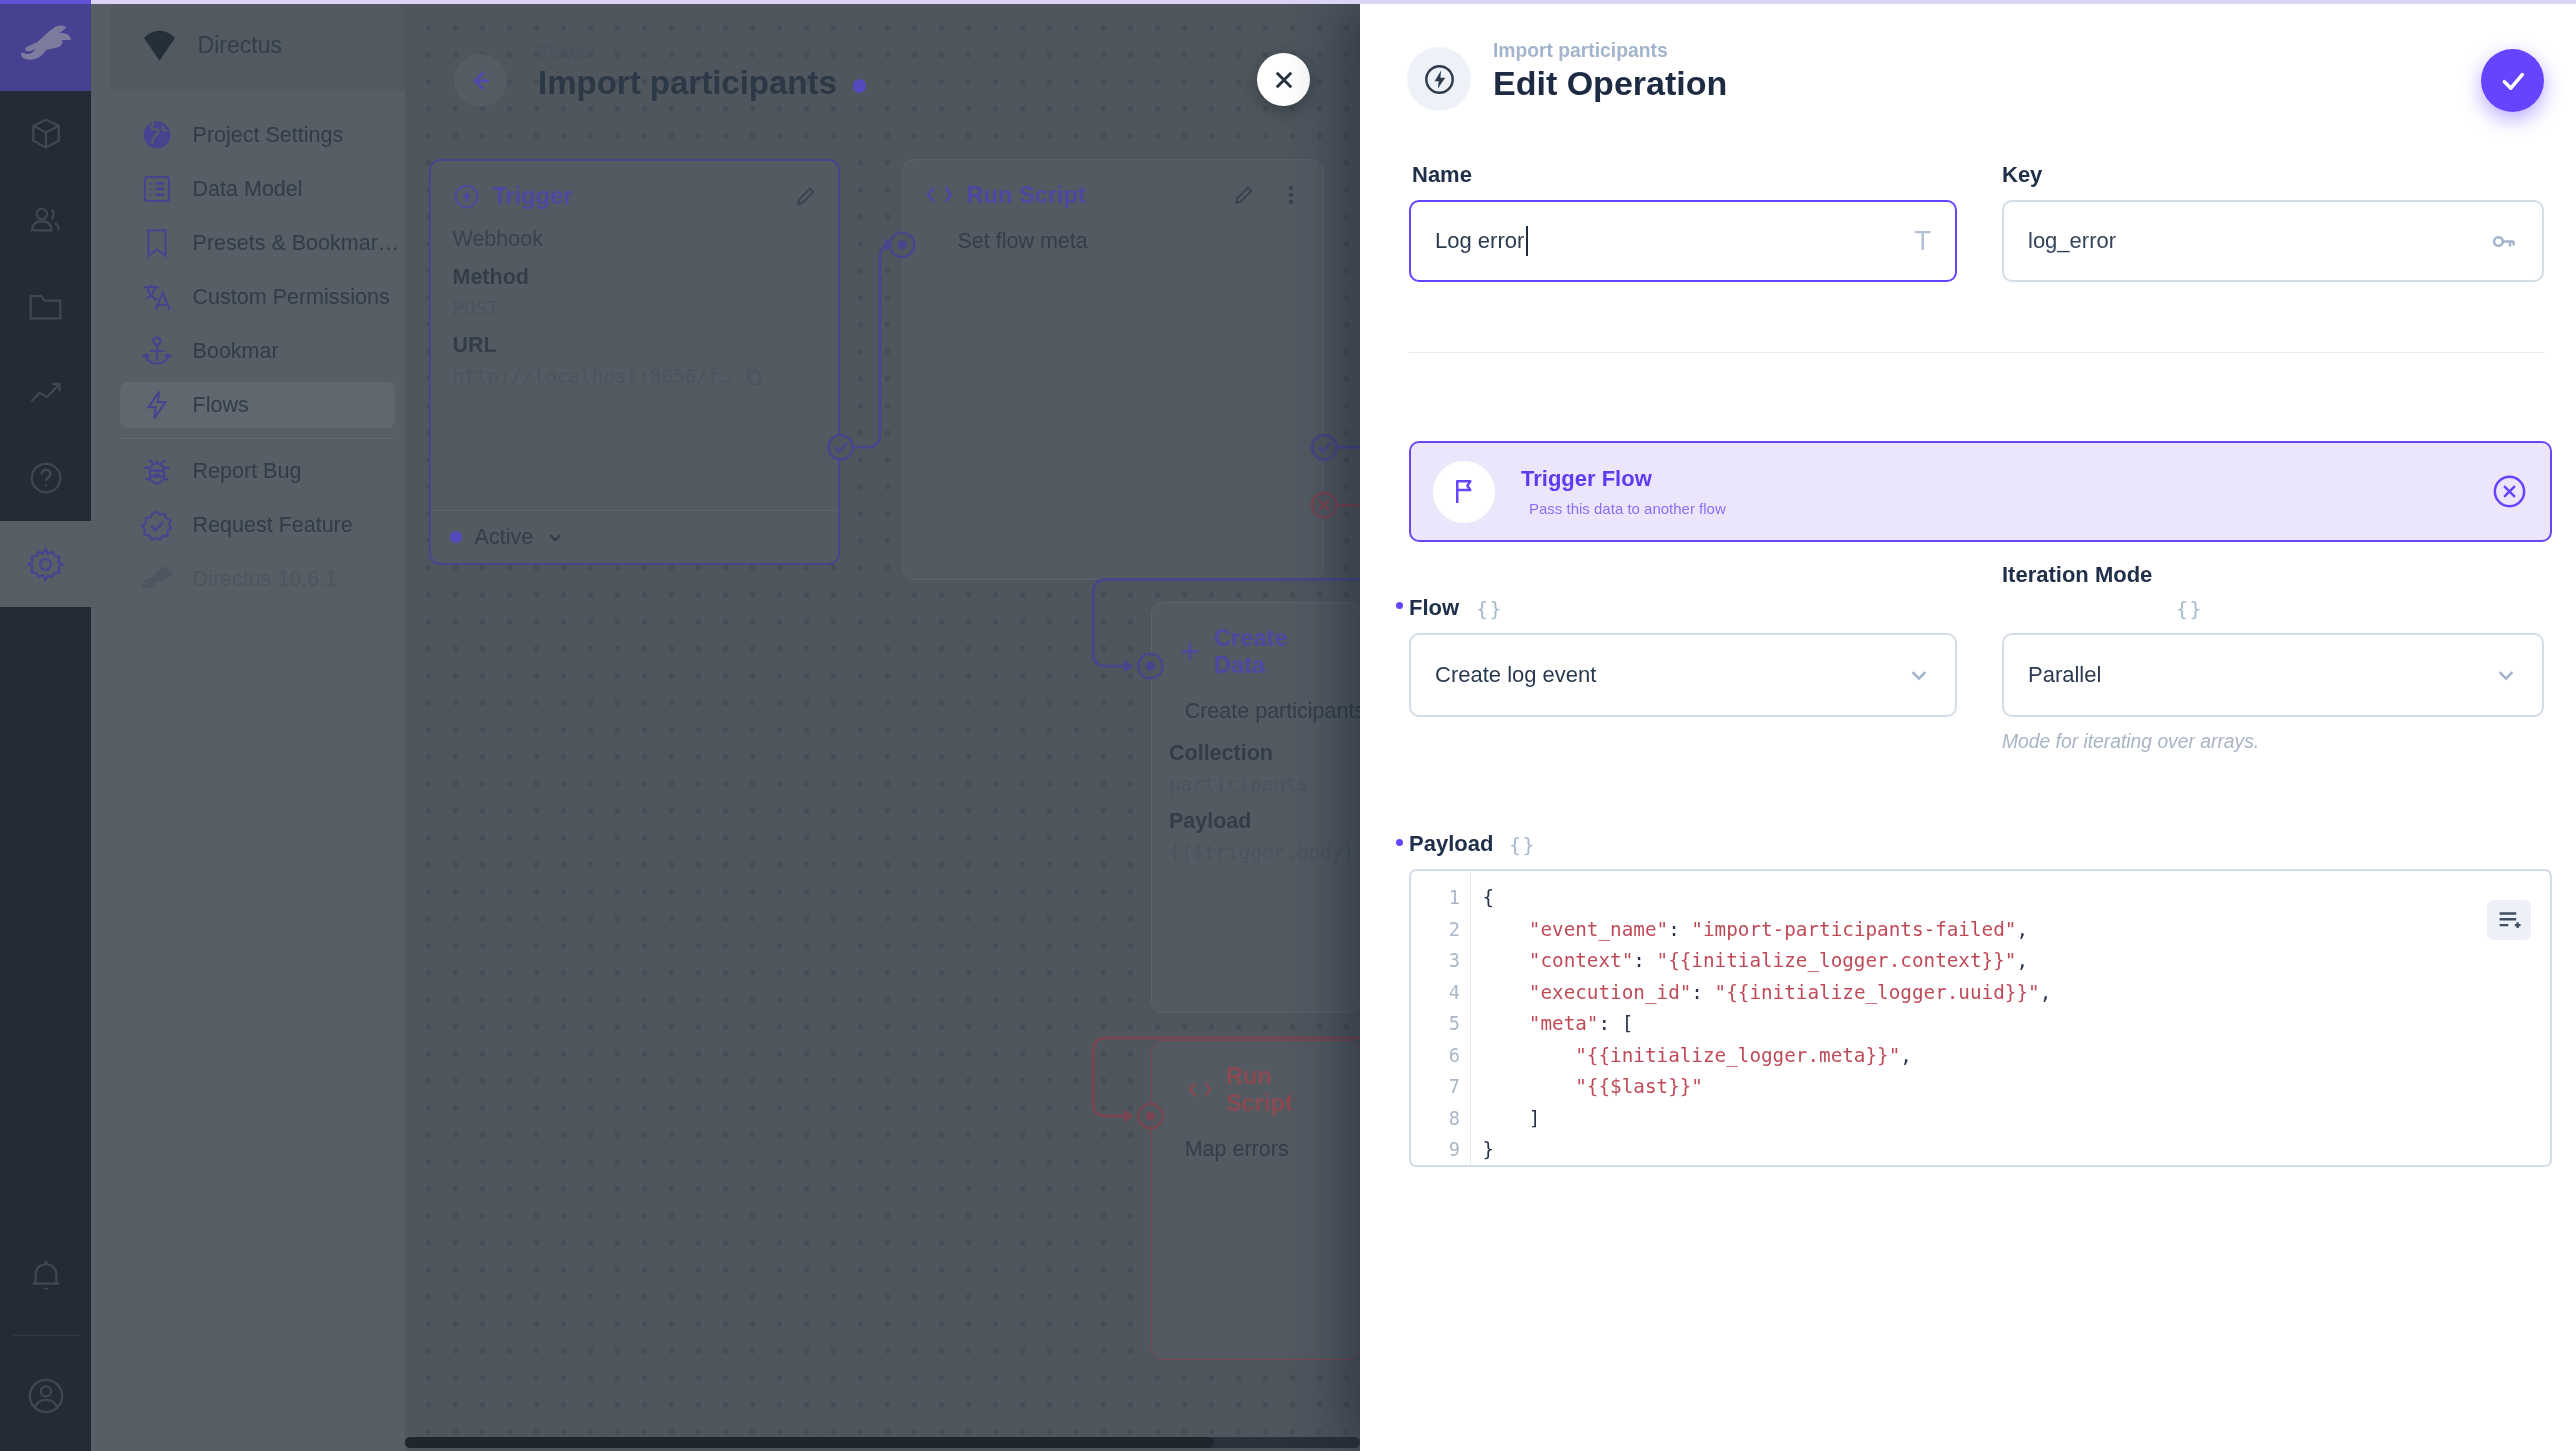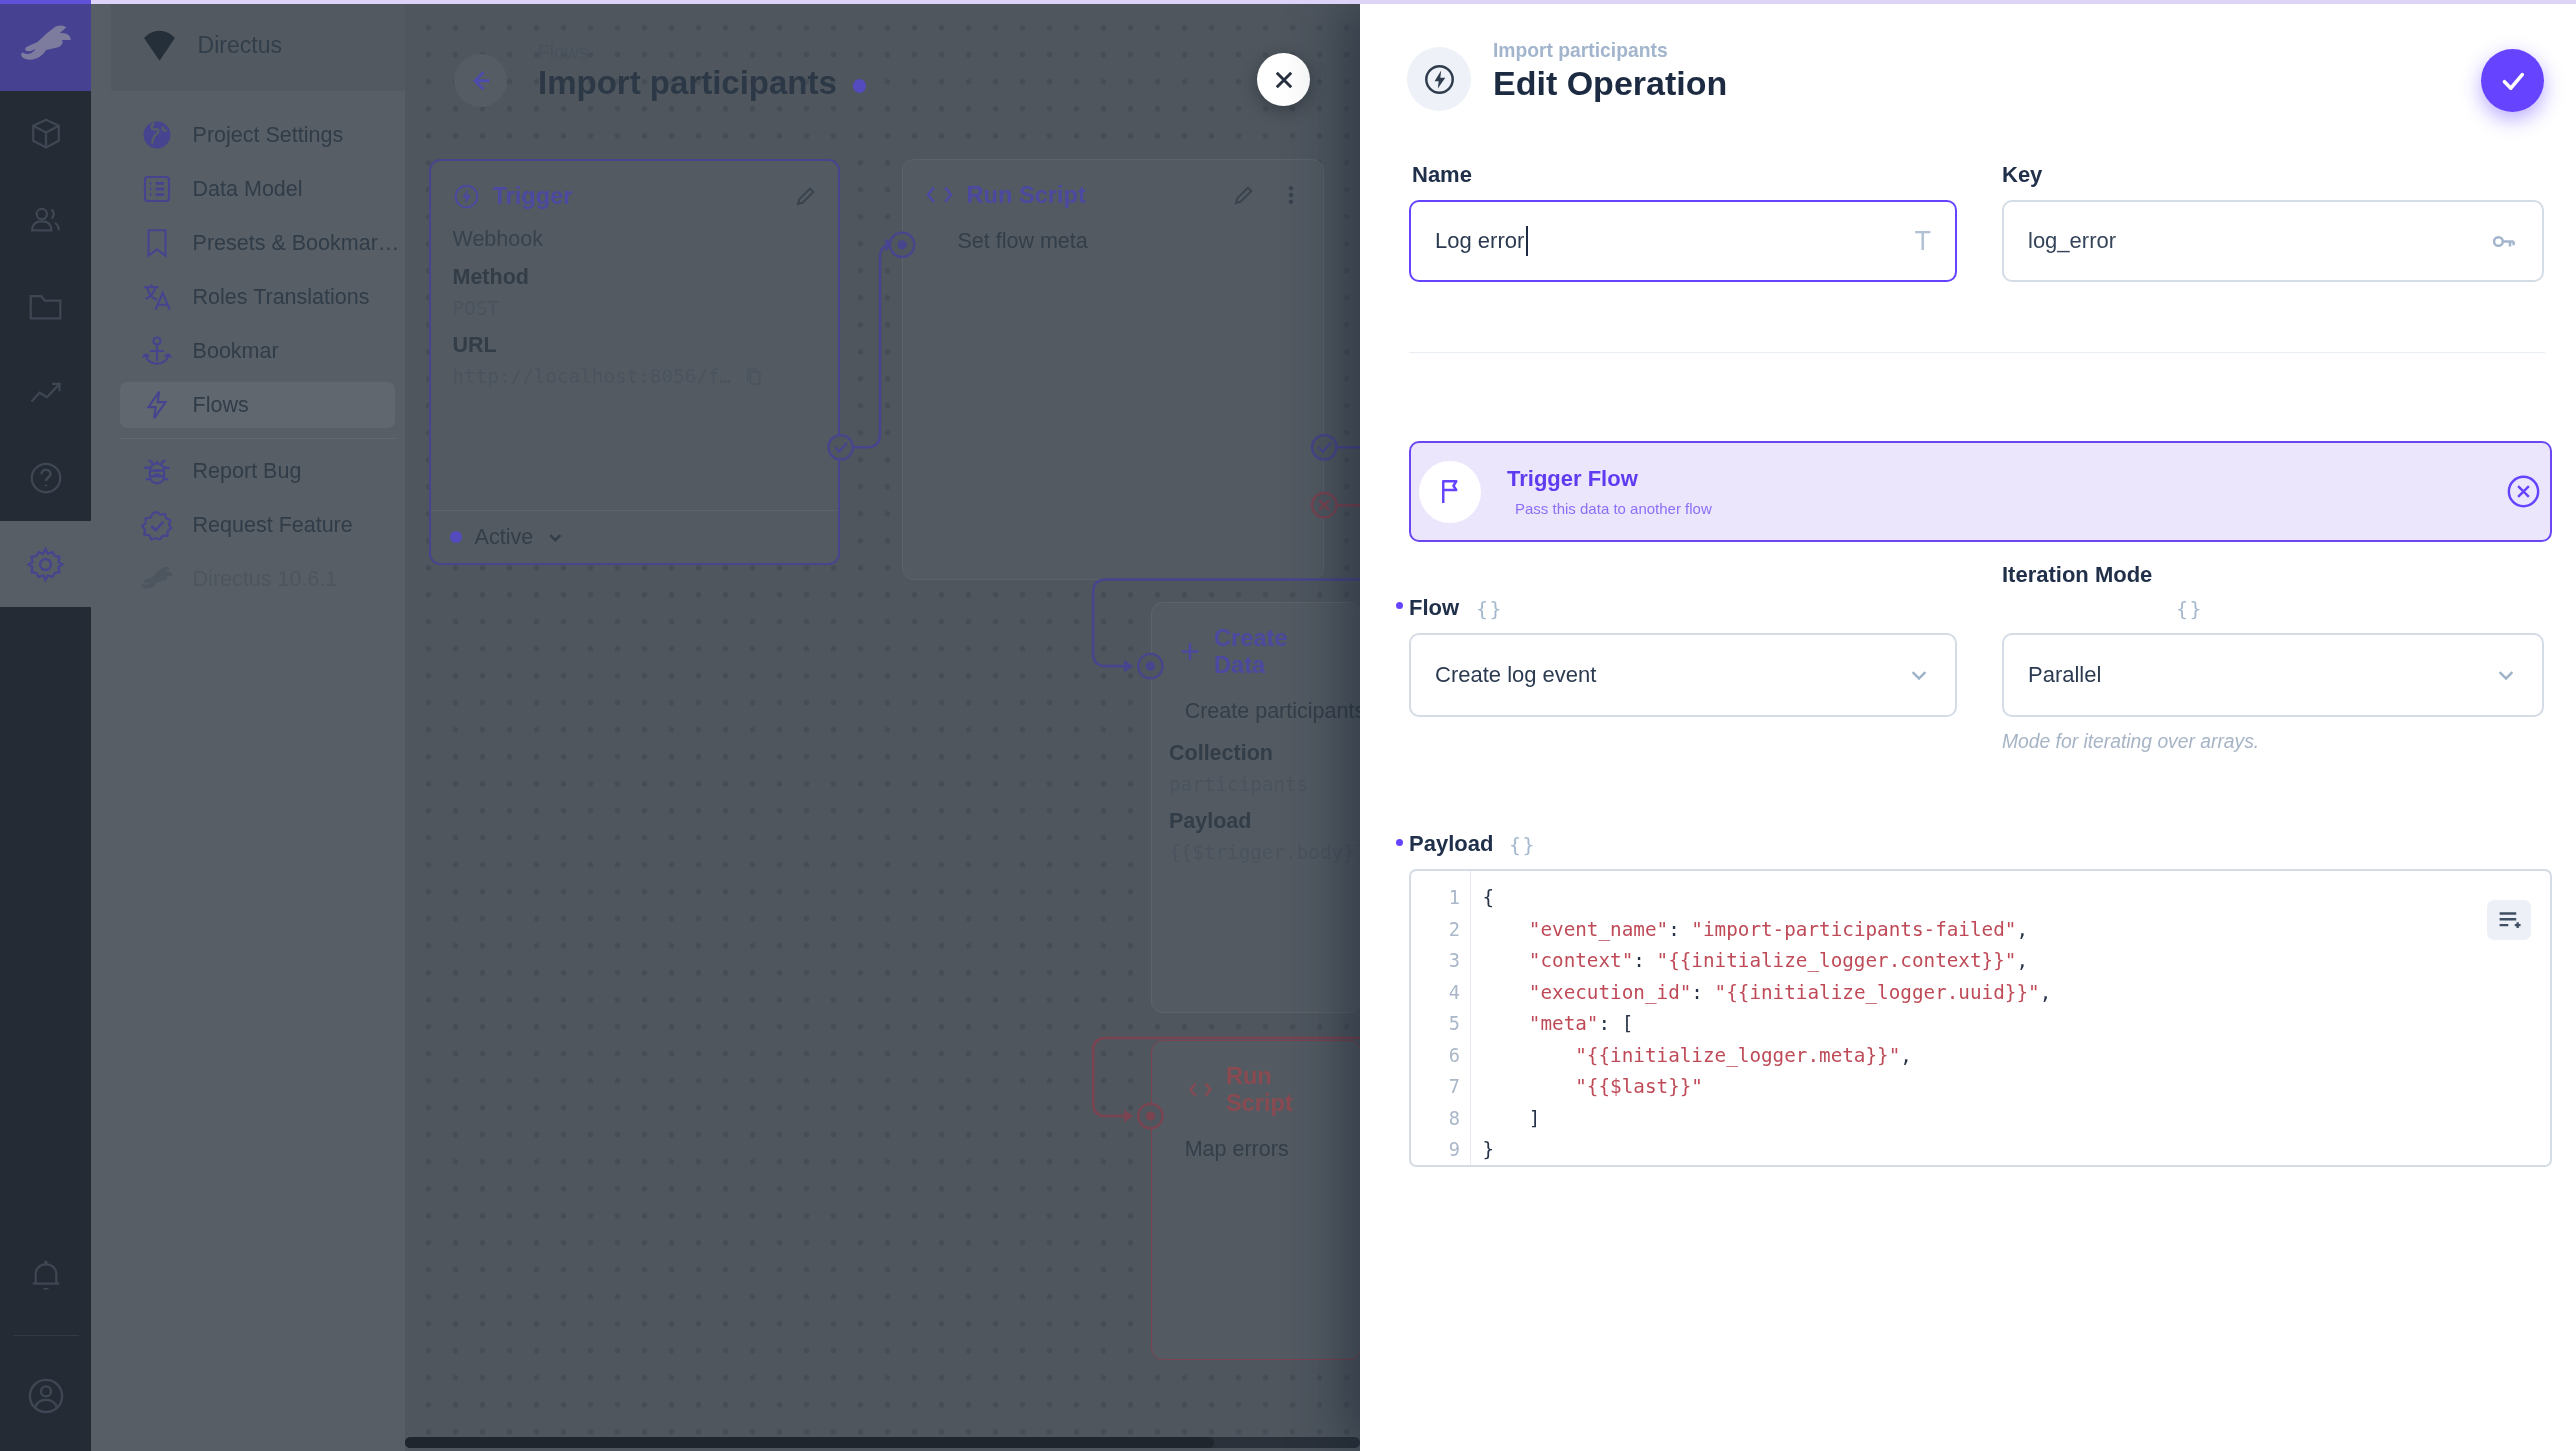--- a/index.html
+++ b/index.html
@@ -80,21 +80,21 @@
   .dw-fab { position:absolute; left:1121px; top:49px; width:63px; height:63px; border-radius:50%; background:#6644ff;
             display:flex; align-items:center; justify-content:center; box-shadow:0 7.2px 20px rgba(102,68,255,0.45); }
   .dw-label { position:absolute; font-size:22px; font-weight:700; color:#21304a; }
   .dw-input { position:absolute; height:82px; background:#fff; border:2.1px solid #d4dce6; border-radius:10px;
               display:flex; align-items:center; padding:0 24px; font-size:22px; color:#2b3a50; }
   .dw-input.focused { border-color:#6644ff; }
   .dw-input .grow { flex:1; }
   .caret { display:inline-block; width:2.1px; height:30px; background:#1e2b42; margin-left:1.4px; vertical-align:middle; }
   .dw-divider { position:absolute; left:49px; width:1136px; height:1.4px; background:#e7edf3; }
   .dw-card { position:absolute; left:49px; top:441px; width:1143px; height:101px; background:#ece6fd;
-             border:2.1px solid #6a47f2; border-radius:10px; display:flex; align-items:center; padding:0 8px; gap:26px; }
+             border:2.1px solid #6a47f2; border-radius:10px; display:flex; align-items:center; padding:0 22px; gap:26px; }
   .dw-card-chip { width:62px; height:62px; border-radius:50%; background:#ffffff; display:flex; align-items:center; justify-content:center; }
   .dw-card-title { font-size:22px; font-weight:700; color:#5e3bf0; margin-bottom:7.2px; }
   .dw-card-sub { font-size:15px; color:#8b6ff5;margin-left:8px; }
   .req-dot { position:absolute; width:7.2px; height:7.2px; border-radius:50%; background:#6644ff; }
   .curly-icon { font-family:"DejaVu Sans Mono", monospace; font-size:20px; color:#a4b8ce; font-weight:400; letter-spacing:1.4px; }
   .dw-select { position:absolute; height:84px; background:#fff; border:2.1px solid #d4dce6; border-radius:10px;
                display:flex; align-items:center; padding:0 24px; font-size:22px; color:#2b3a50; }
   .dw-note { position:absolute; font-size:19.3px; font-style:italic; color:#a6b4c6; }
   .dw-editor { position:absolute; left:49px; top:869px; width:1143px; height:298px; border:2.1px solid #d4dce6;
                border-radius:7.2px; background:#fff; display:flex; overflow:hidden; }
@@ -202,21 +202,21 @@
     <svg width="34" height="34" viewBox="0 0 48 48">
       <path d="M12 6 H36 V42 L24 33 L12 42 Z"></path>
     </svg>
     <span class="nav-label">Presets &amp; Bookmar…</span>
   </div>
   <div class="nav-item">
     <svg width="34" height="34" viewBox="0 0 48 48">
       <path d="M6 10 H26 M16 6 V10 M10 10 C12 20 18 26 24 28 M22 10 C20 18 14 24 8 27" fill="none"></path>
       <path d="M22 42 L32 18 L42 42 M25.5 35 H38.5" fill="none"></path>
     </svg>
-    <span class="nav-label">Roles Translations</span>
+    <span class="nav-label">Custom Permissions</span>
   </div>
   <div class="nav-item">
     <svg width="34" height="34" viewBox="0 0 48 48">
       <circle cx="24" cy="10" r="5"></circle>
       <path d="M24 15 V38 M14 24 H34"></path>
       <path d="M8 28 C8 37 16 42 24 42 C32 42 40 37 40 28 M8 28 L4 33 M8 28 L13 32 M40 28 L44 33 M40 28 L35 32"></path>
     </svg>
     <span class="nav-label">Bookmar</span>
   </div>
   <div class="nav-item active">

